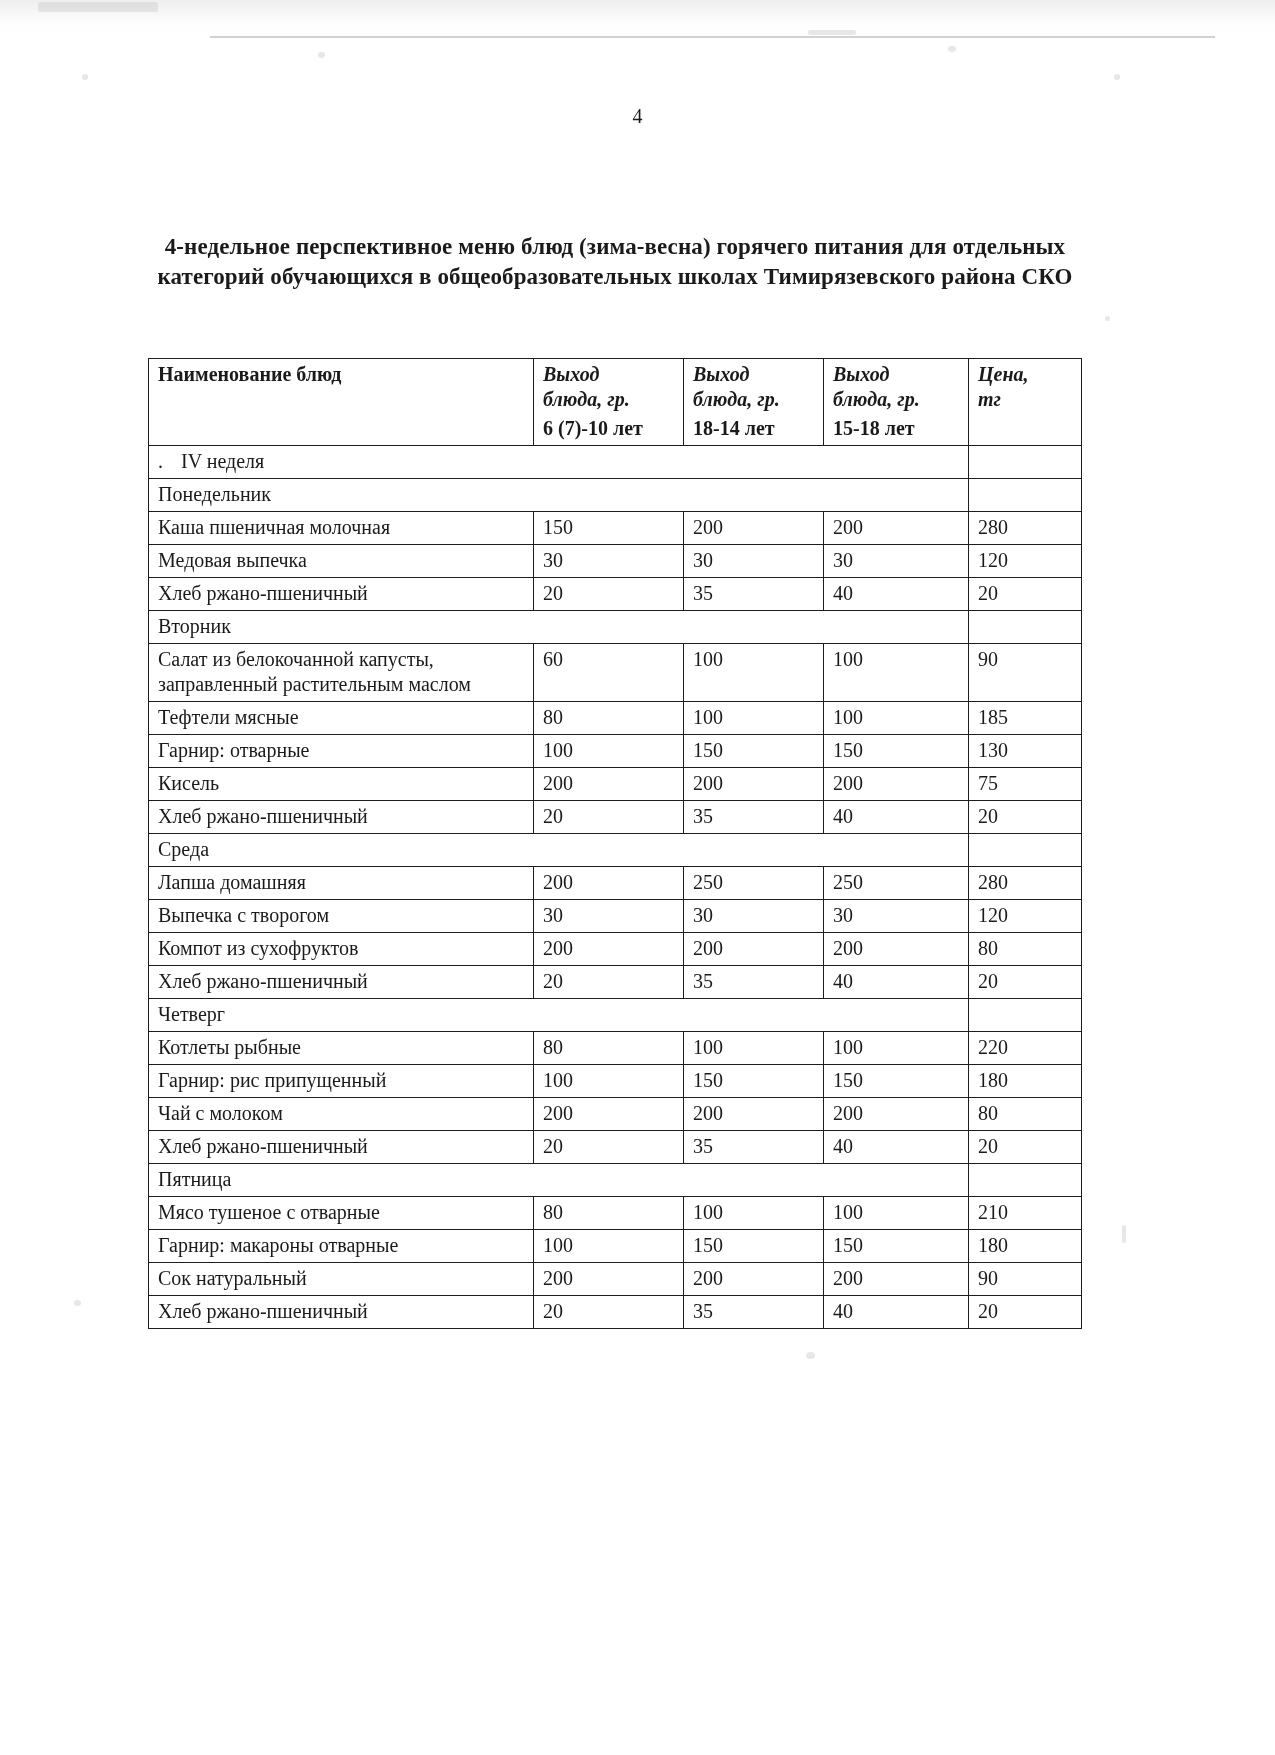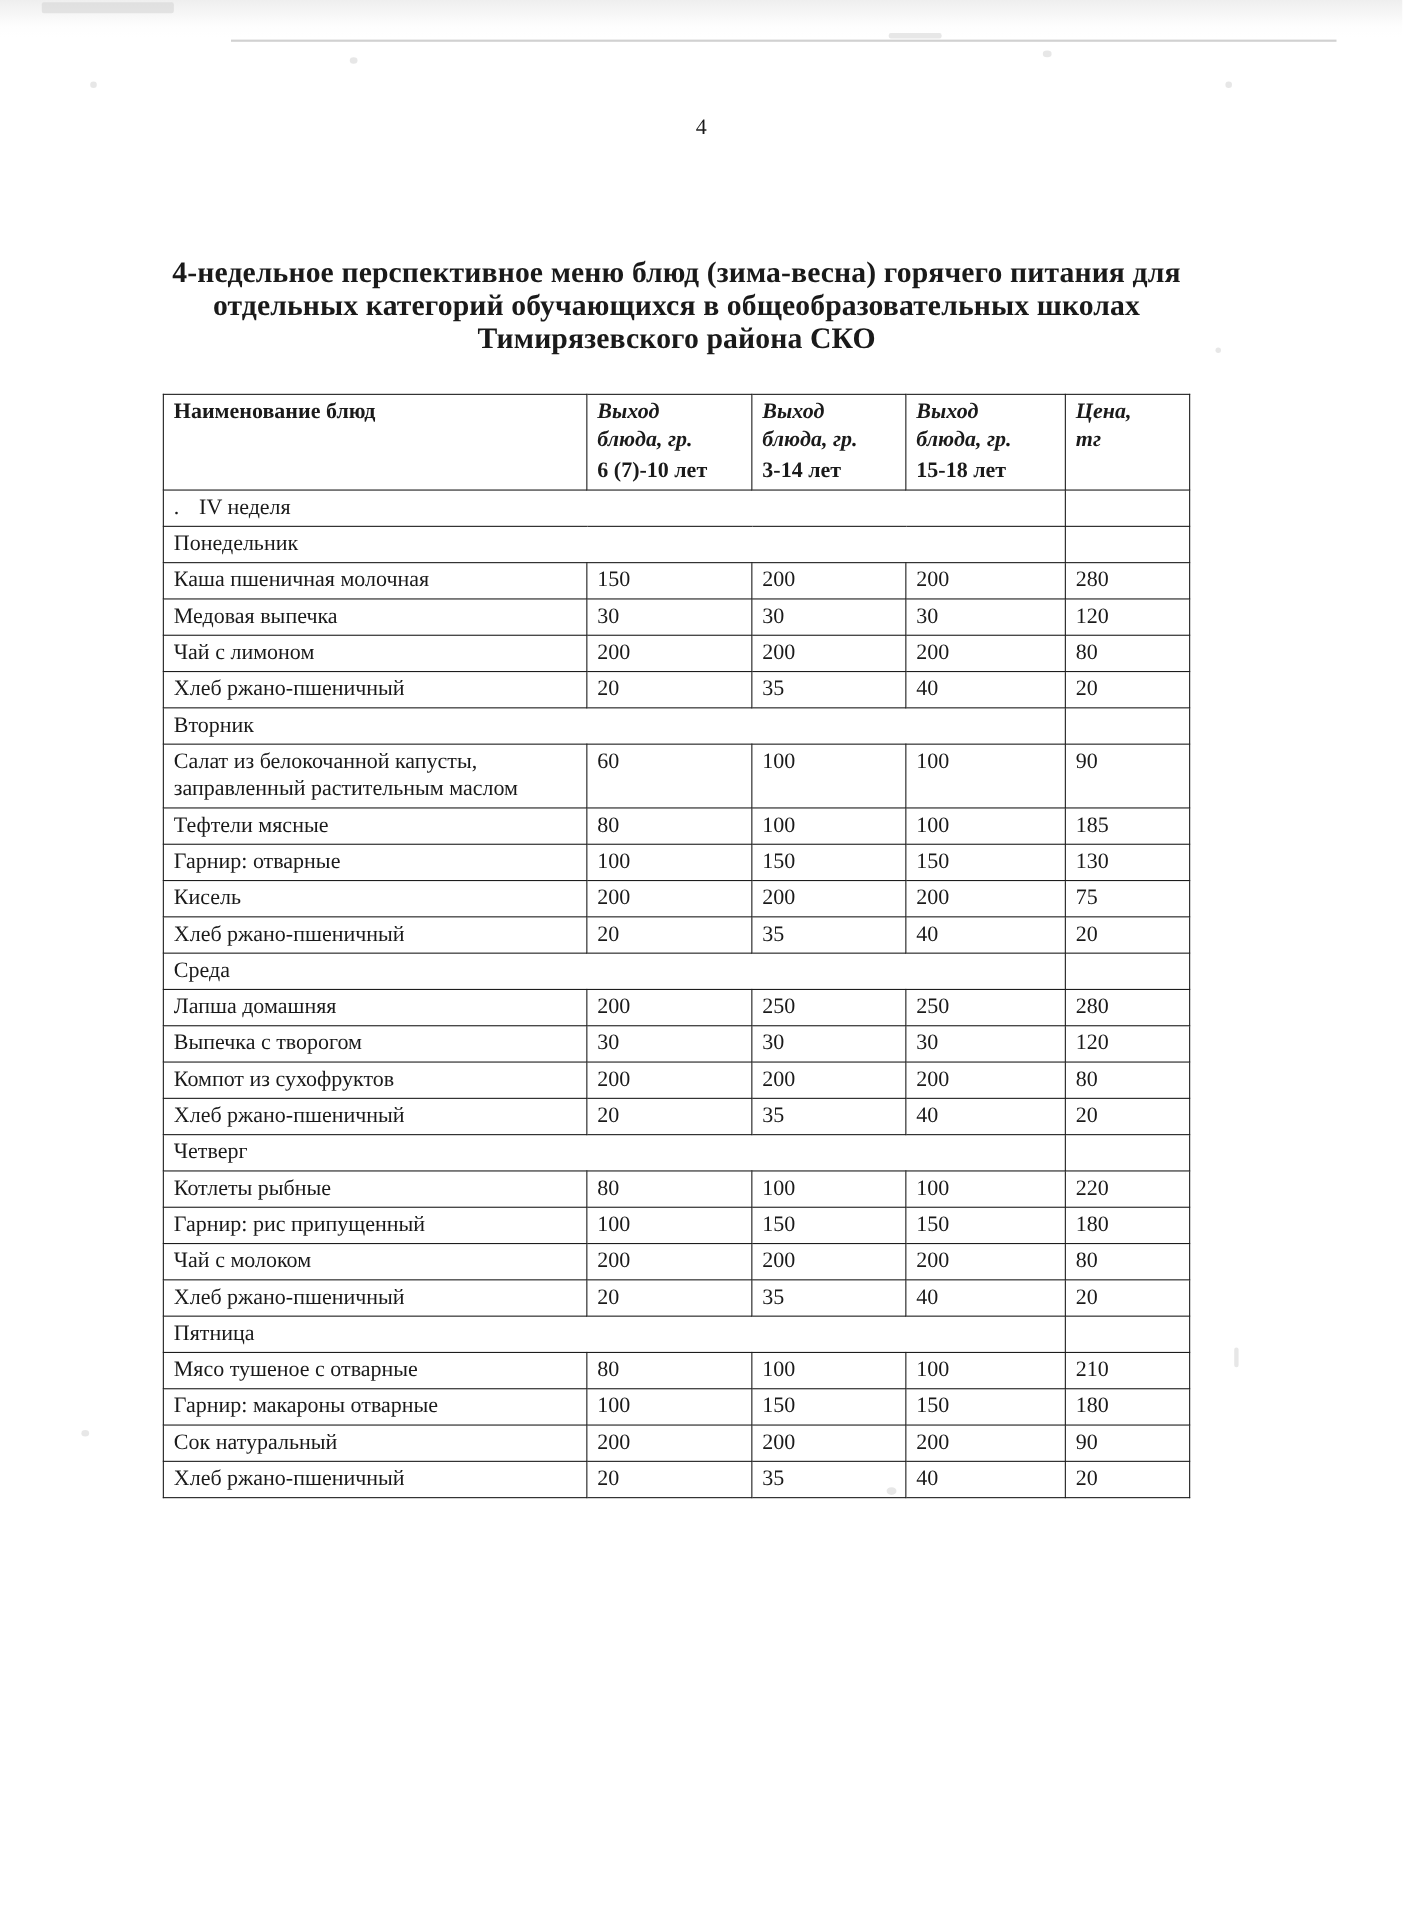--- a/index.html
+++ b/index.html
@@ -59,21 +59,21 @@
     font-family: "Liberation Serif", serif;
   }
 
   .doc-title {
     position: absolute;
     top: 232px;
     left: 150px;
     width: 930px;
     text-align: center;
     font-weight: bold;
-    font-size: 27px;
+    font-size: 23px;
     line-height: 30px;
     letter-spacing: .1px;
   }
 
   table.menu {
     position: absolute;
     top: 358px;
     left: 148px;
     width: 933px;
     border-collapse: collapse;
@@ -144,21 +144,21 @@
     <tr>
       <td>Наименование блюд</td>
       <td>
         <span class="hdr-sub">Выход</span>
         <span class="hdr-sub">блюда, гр.</span>
         <span class="hdr-age">6 (7)-10 лет</span>
       </td>
       <td>
         <span class="hdr-sub">Выход</span>
         <span class="hdr-sub">блюда, гр.</span>
-        <span class="hdr-age">3-14 лет</span>
+        <span class="hdr-age">18-14 лет</span>
       </td>
       <td>
         <span class="hdr-sub">Выход</span>
         <span class="hdr-sub">блюда, гр.</span>
         <span class="hdr-age">15-18 лет</span>
       </td>
       <td>
         <span class="hdr-sub">Цена,</span>
         <span class="hdr-sub">тг</span>
       </td>
@@ -181,27 +181,20 @@
         <td>280</td>
       </tr>
       <tr>
         <td>Медовая выпечка</td>
         <td>30</td>
         <td>30</td>
         <td>30</td>
         <td>120</td>
       </tr>
       <tr>
-        <td>Чай с лимоном</td>
-        <td>200</td>
-        <td>200</td>
-        <td>200</td>
-        <td>80</td>
-      </tr>
-      <tr>
         <td>Хлеб ржано-пшеничный</td>
         <td>20</td>
         <td>35</td>
         <td>40</td>
         <td>20</td>
       </tr>
       <tr>
         <td class="day-row" colspan="4">Вторник</td>
         <td></td>
       </tr>

